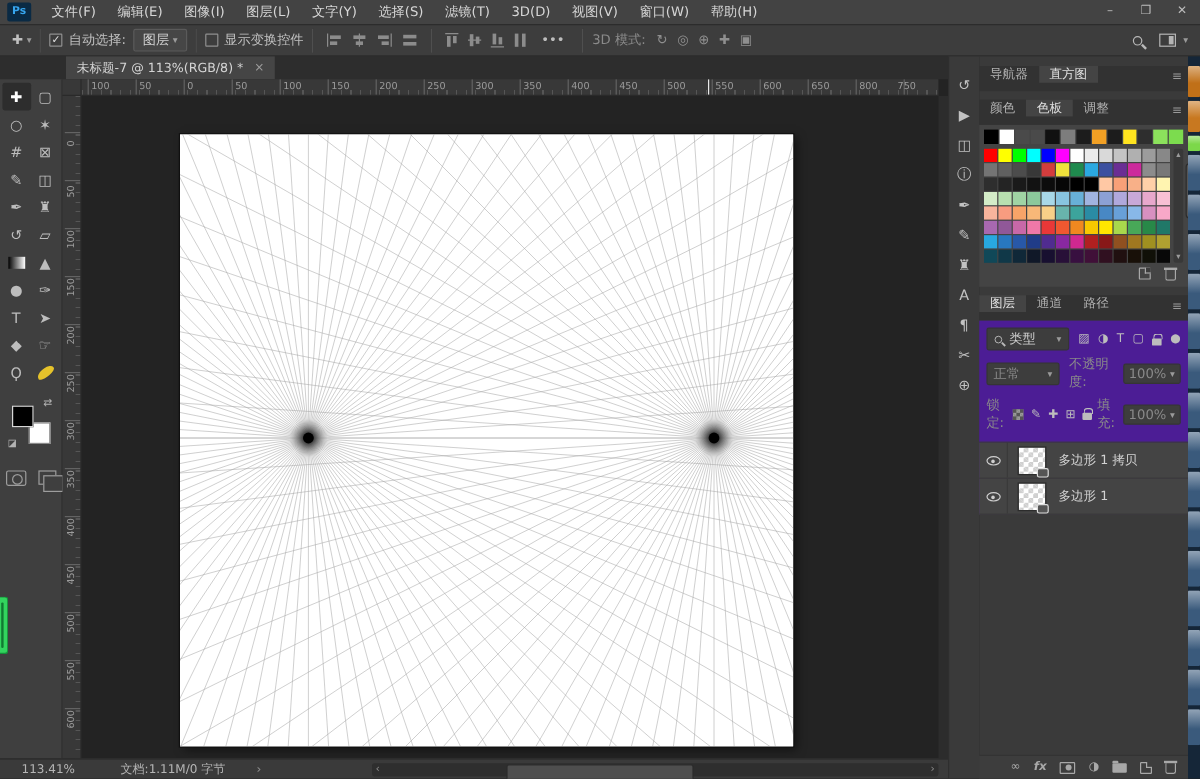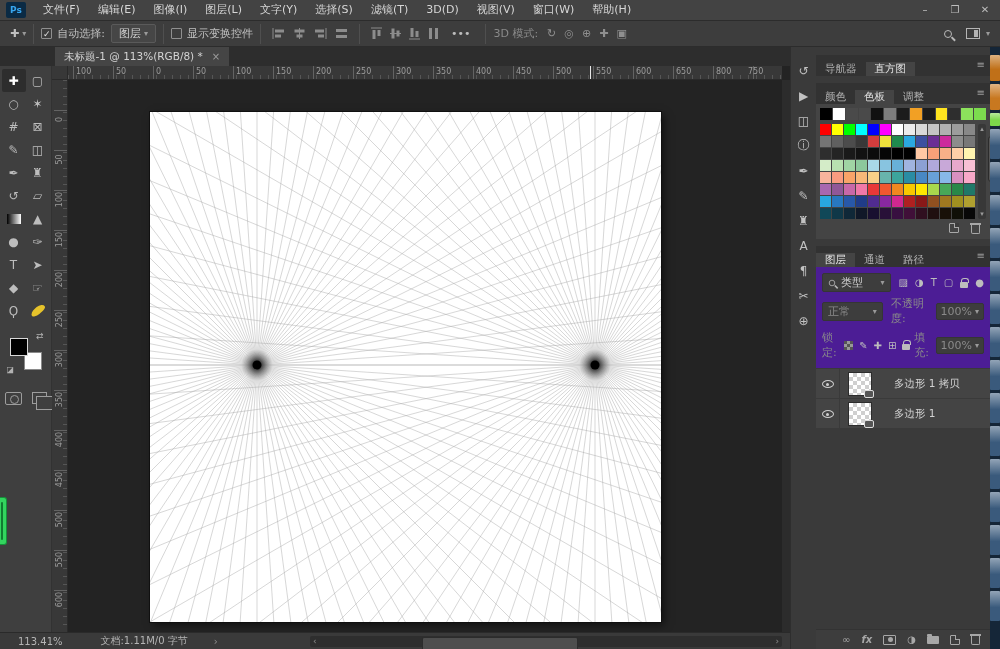--- a/index.html
+++ b/index.html
@@ -67,21 +67,21 @@
   #artwork{width:511px;height:510px;display:block}
   #vscroll{left:782px;top:80px;width:8px;height:552px;background:#2c2c2c}
   #vscroll .thumb{position:absolute;left:1px;right:1px;top:2px;bottom:4px;background:#3e3e3e;border-radius:3px}
 
   
   #rstrip{left:790px;top:47px;width:26px;height:602px;background:#3a3a3a;border-left:1px solid #2e2e2e;display:flex;flex-direction:column;align-items:center;padding-top:12px}
   .rico{width:22px;height:23px;display:grid;place-items:center;color:#c2c2c2;font-size:12px;margin-bottom:2px}
 
   
   #panels{left:816px;top:47px;width:174px;height:602px;background:#3a3a3a}
-  .tabrow{display:flex;background:#323232;height:21px;align-items:flex-end;position:relative}
+  .tabrow{display:flex;background:#323232;height:21px;align-items:flex-start;position:relative}
   .ptab{padding:0 9px;display:flex;align-items:center;font-size:10.5px;color:#b2b2b2}
   .ptab.active{background:#444444;color:#e0e0e0}
   .pmenu{position:absolute;right:5px;top:4px;color:#9a9a9a;font-size:10px}
   #swpanel{background:#444444;padding:4px 4px 2px 4px}
   #recent-swatches{display:flex;gap:1px;margin-bottom:4px}
   #recent-swatches .sw{width:12px;height:12px}
   #swgridwrap{display:flex}
   #swgrid{display:grid;grid-template-columns:repeat(13,11px);grid-auto-rows:11px;gap:1px}
   .sw{background:#4a4a4a}
   #swscroll{width:12px;margin-left:3px;background:#383838;border-radius:2px;position:relative;font-size:7px;color:#9a9a9a;text-align:center}
@@ -106,21 +106,21 @@
   .i-padlock::before{content:"";position:absolute;left:1px;top:-4px;width:6px;height:4px;border:1.5px solid #bdbdbd;border-bottom:none;border-radius:3px 3px 0 0}
   #layerlist{margin-top:6px;border-top:1px solid #3a3a3a}
   .layer-row{display:flex;align-items:center;height:30px;background:#444444;border-bottom:1px solid #3a3a3a;padding:0 8px 0 0}
   .eye-cell{width:24px;display:grid;place-items:center;border-right:1px solid #3a3a3a;align-self:stretch}
   .i-eye{width:12px;height:8px;border:1px solid #cfcfcf;border-radius:50%;position:relative;display:inline-block}
   .i-eye::after{content:"";position:absolute;left:3.5px;top:2px;width:3px;height:3px;background:#cfcfcf;border-radius:50%}
   .thumb{width:24px;height:24px;margin:0 8px;border:1px solid #2c2c2c;position:relative;flex:0 0 auto}
   .thumb.checker{background-image:linear-gradient(45deg,#cfcfcf 25%,transparent 25%,transparent 75%,#cfcfcf 75%),linear-gradient(45deg,#cfcfcf 25%,#fff 25%,#fff 75%,#cfcfcf 75%);background-size:8px 8px;background-position:0 0,4px 4px}
   .thumb.white{background:#fff}
   .badge{position:absolute;right:-3px;bottom:-3px;width:10px;height:8px;background:#555;border:1px solid #ddd;border-radius:2px}
-  .lname{font-size:10.5px;color:#d2d2d2;flex:1;margin-left:14px}
+  .lname{font-size:10.5px;color:#d2d2d2;flex:1;margin-left:2px}
   #lp-foot{position:absolute;left:0;right:0;bottom:0;height:20px;background:#3d3d3d;border-top:1px solid #333;display:flex;align-items:center;justify-content:flex-end;gap:11px;padding:0 10px;color:#a8a8a8;font-size:10px}
   .i-maskic{width:13px;height:10px;border:1px solid #a8a8a8;border-radius:1px;position:relative;display:inline-block}
   .i-maskic::after{content:"";position:absolute;left:3.5px;top:1.5px;width:5px;height:5px;border-radius:50%;background:#a8a8a8}
   .i-folder{width:12px;height:8px;background:#a8a8a8;border-radius:1px;position:relative;display:inline-block}
   .i-folder::before{content:"";position:absolute;left:0;top:-2px;width:5px;height:2px;background:#a8a8a8;border-radius:1px 1px 0 0}
   .i-newlayer{width:10px;height:10px;border:1px solid #a8a8a8;border-radius:1px;position:relative;display:inline-block}
   .i-newlayer::after{content:"";position:absolute;right:-1px;top:-1px;width:4px;height:4px;background:#3d3d3d;border-left:1px solid #a8a8a8;border-bottom:1px solid #a8a8a8}
   .i-trash{width:9px;height:9px;border:1px solid #a8a8a8;border-top:none;border-radius:0 0 2px 2px;position:relative;display:inline-block;margin-top:2px}
   .i-trash::before{content:"";position:absolute;left:-2px;top:-2px;width:11px;height:1.5px;background:#a8a8a8}
   .fx{font-style:italic;font-weight:bold;font-size:10px;color:#a8a8a8}
@@ -233,21 +233,21 @@
     <span class="i-mag"></span>
     <span style="display:inline-flex;align-items:center;gap:3px">
         <span class="ws"></span>
         <span class="caret">▾</span>
       </span>
   </span>
 </div>
 
 <div id="tabbar" class="abs">
   <div id="doctab">
-    <span>未标题-1 @ 113%(RGB/8) *</span>
+    <span>未标题-7 @ 113%(RGB/8) *</span>
     <span class="x">×</span>
   </div>
 </div>
 
 <div id="toolbar" class="abs">
   <div id="tools">
       <span class="tool selected">✚</span>
       <span class="tool">▢</span>
       <span class="tool">○</span>
       <span class="tool">✶</span>

